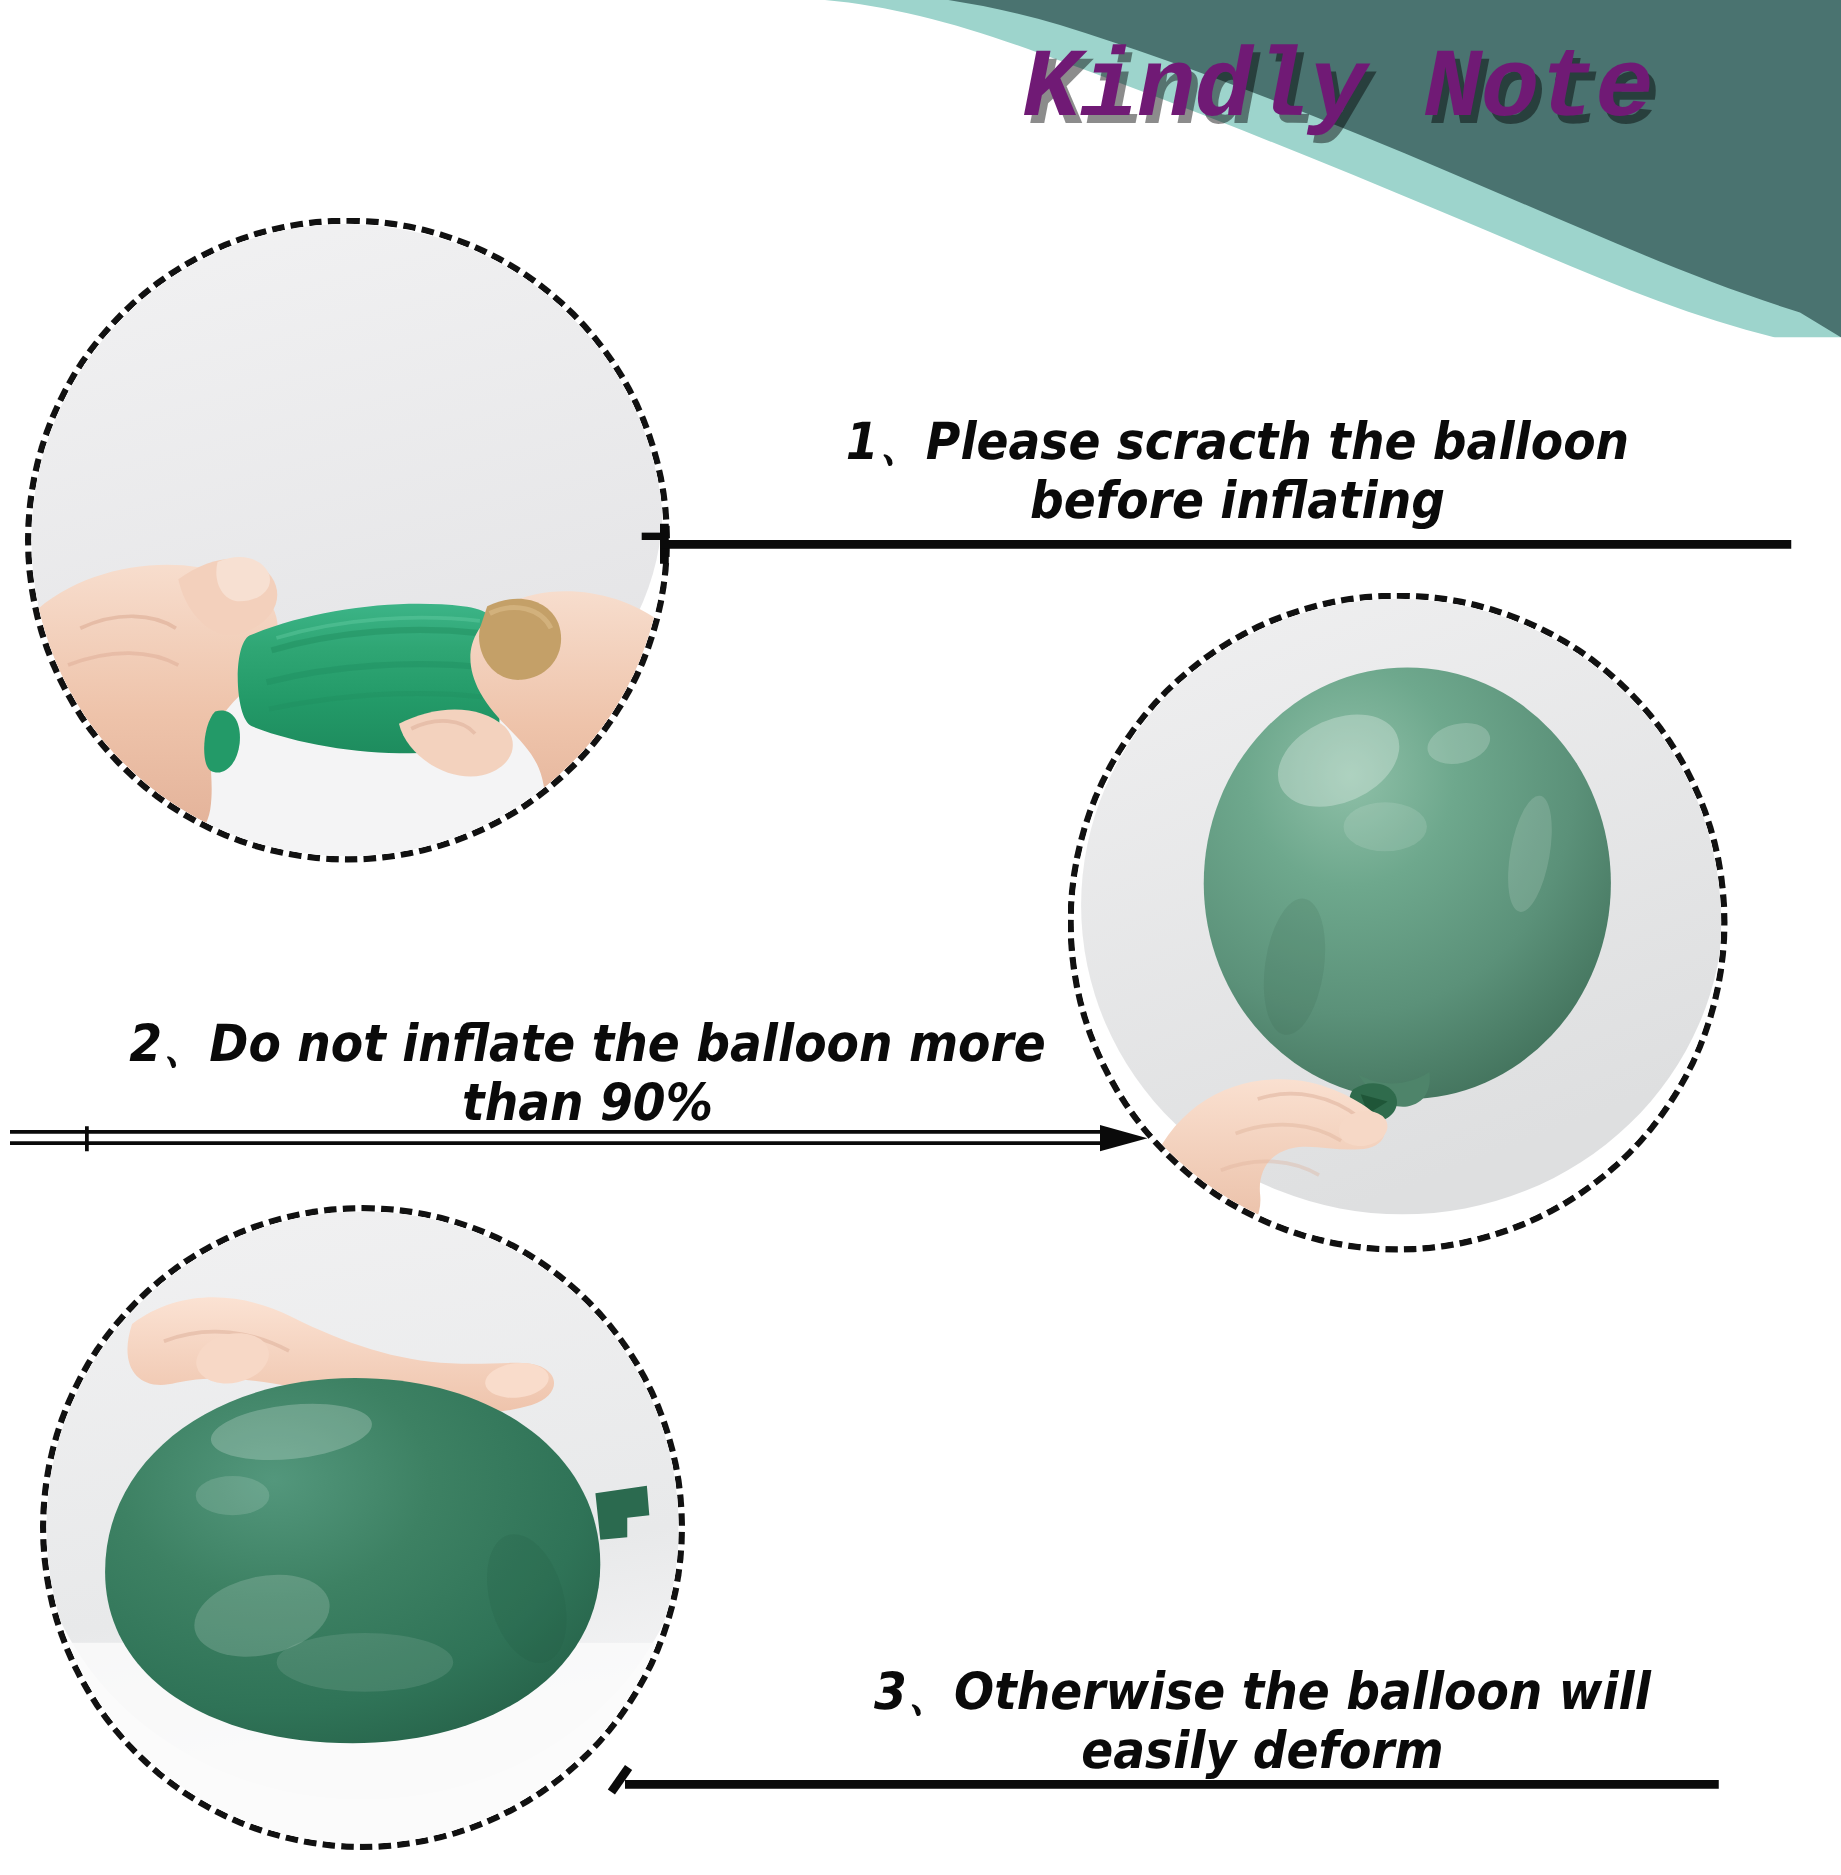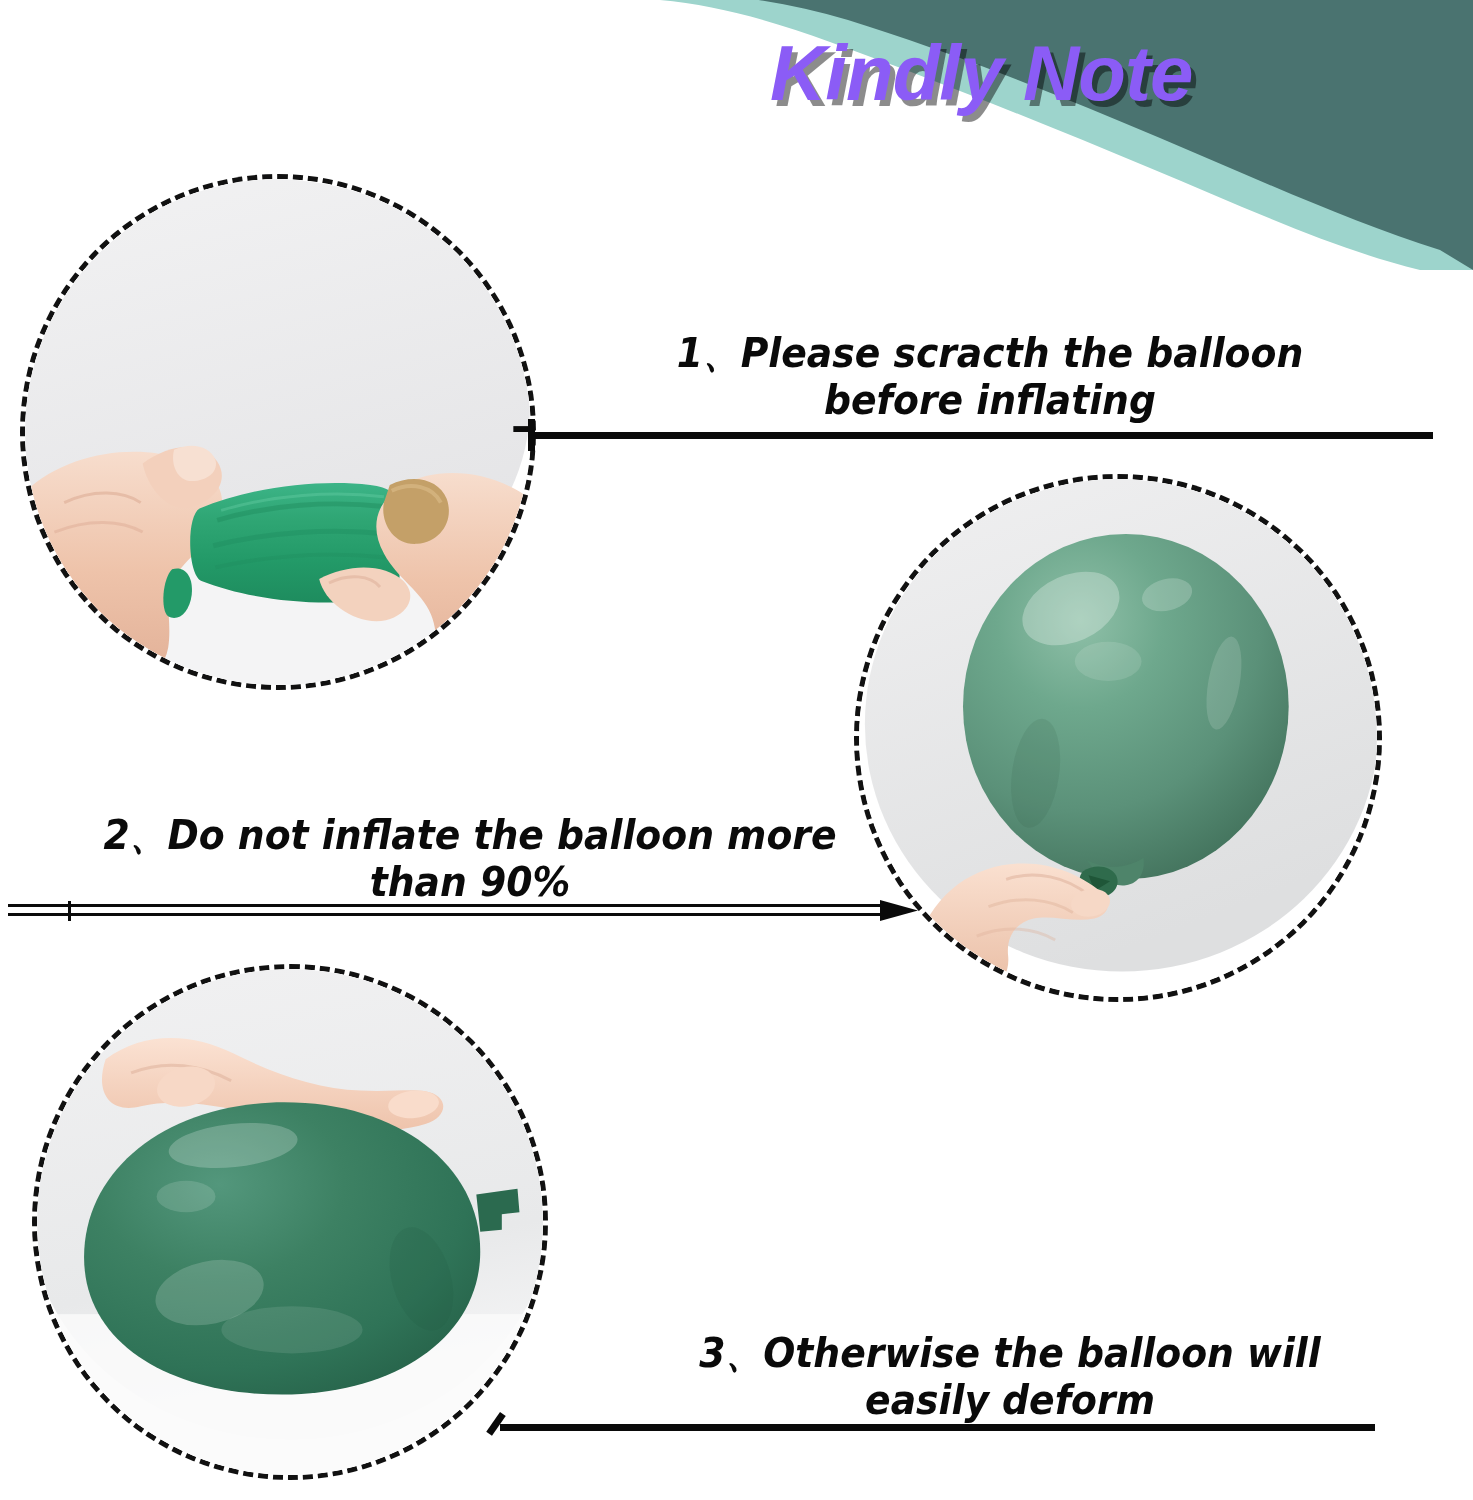--- a/index.html
+++ b/index.html
@@ -14,25 +14,26 @@
   
   #header-banner{
     position:absolute; left:0; top:0; width:1473px; height:270px;
     overflow:hidden;
   }
   #header-banner svg{ display:block; width:1473px; height:270px; }
 
   #header-title{
     position:absolute;
     left:770px; top:28px; width:600px;
-    font-family:Liberation Sans, sans-serif;
+    text-align:center;
+    font-family:Liberation Mono, monospace;
     font-size:78px;
     font-weight:bold;
     font-style:italic;
-    color:#8b5cf6;
+    color:#701a75;
     letter-spacing:-1px;
     text-shadow:5px 6px 0 rgba(0,0,0,0.45);
     white-space:nowrap;
   }
 
   
   .photo-circle{
     position:absolute;
     border-radius:50%;
     border:5px dashed #111111;

